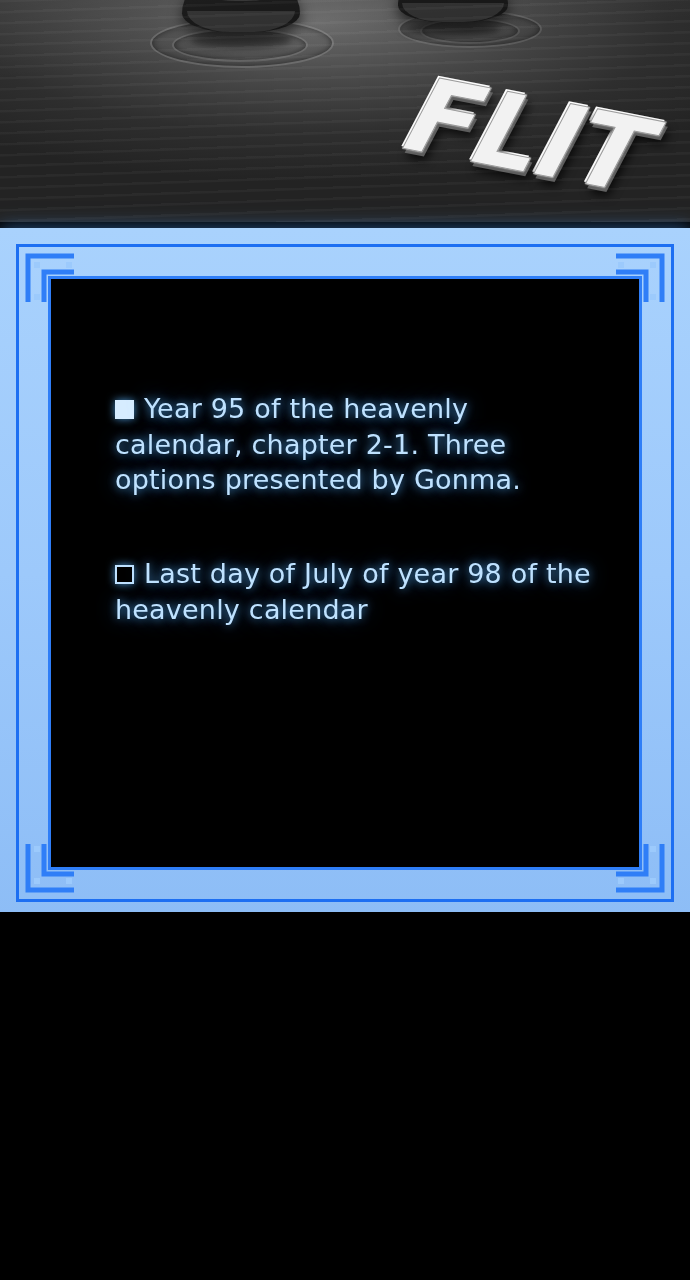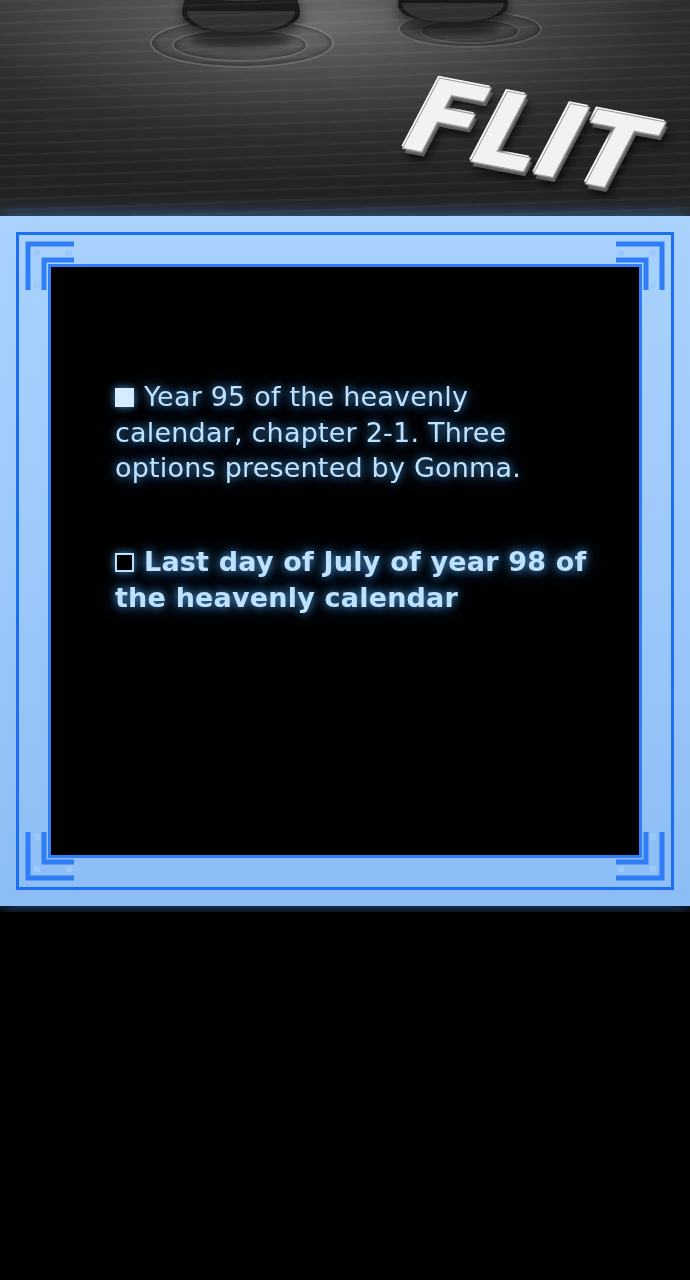--- a/index.html
+++ b/index.html
@@ -112,21 +112,21 @@
       6px 8px 10px rgba(0,0,0,0.75),
       -2px -2px 0 #ffffff;
     -webkit-text-stroke: 1px #9a9a9a;
     user-select: none;
   }
 
   
   .system-window {
     position: absolute;
     left: 0;
-    top: 216px;
+    top: 228px;
     width: 690px;
     height: 690px;
     background: #9ccafc;
     background: linear-gradient(180deg, #a9d2fd 0%, #9dc9fb 50%, #8dbdf6 100%);
     box-sizing: border-box;
     padding: 8px;
     box-shadow: 0 0 18px rgba(80,160,255,0.55);
   }
   .window-inner-border {
     position: absolute;
@@ -172,21 +172,21 @@
   .option-row {
     margin-bottom: 58px;
     color: #bfe2ff;
     font-family: "DejaVu Sans", sans-serif;
     font-size: 27px;
     line-height: 1.32;
     font-weight: 400;
     text-shadow: 0 0 10px rgba(90,180,255,0.85), 0 0 22px rgba(60,150,255,0.45);
     letter-spacing: 0.2px;
   }
-  .option-row:last-child { margin-bottom: 0; font-weight: bold; }
+  .option-row:last-child { margin-bottom: 0; }
   .checkbox {
     display: inline-block;
     width: 19px;
     height: 19px;
     margin-right: 10px;
     vertical-align: -1px;
     border: 2px solid #bfe2ff;
     box-sizing: border-box;
     box-shadow: 0 0 8px rgba(90,180,255,0.8);
   }

